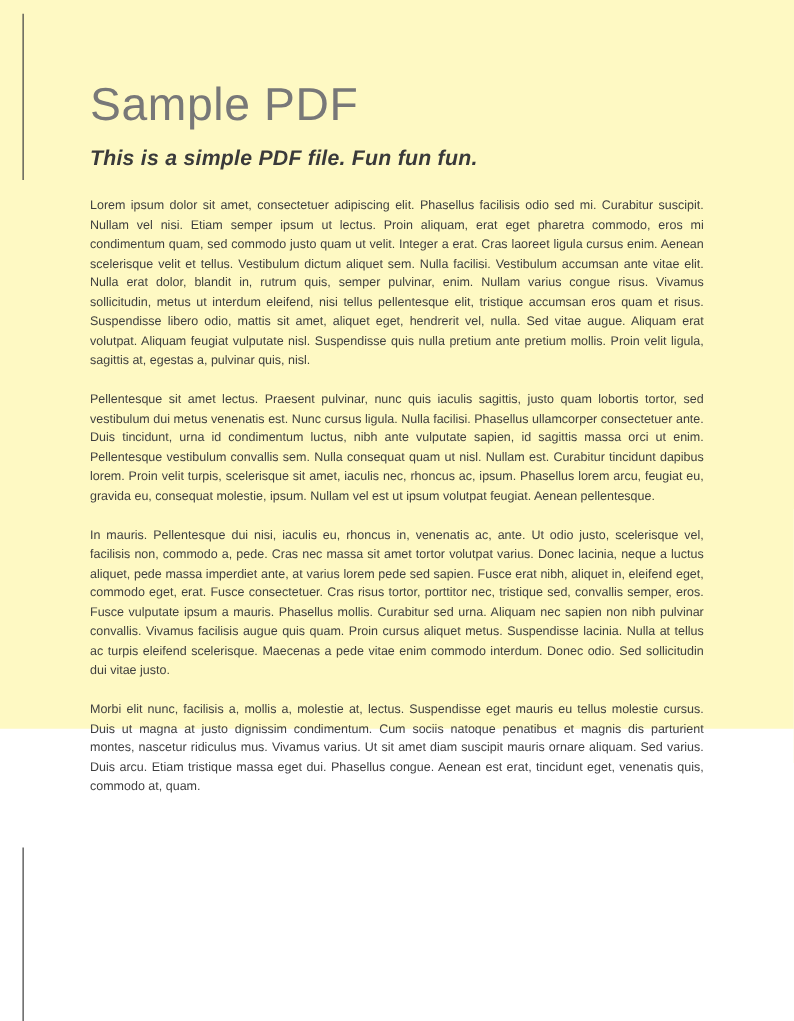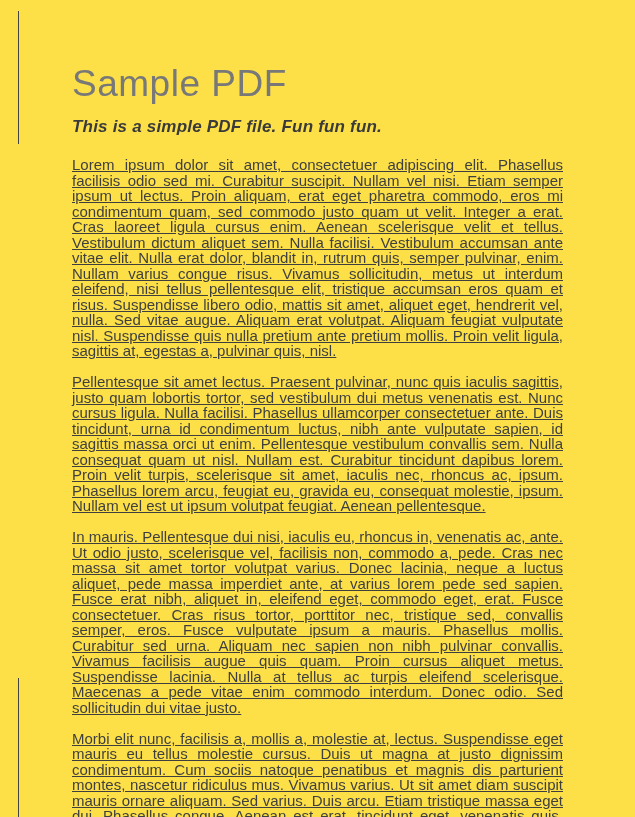--- a/index.html
+++ b/index.html
@@ -5,22 +5,22 @@
   * { margin: 0; padding: 0; box-sizing: border-box; }
   html, body { width: 635px; height: 817px; }
   body {
     background: #ffffff;
     font-family: "Liberation Sans", sans-serif;
     overflow: hidden;
   }
   .page {
     position: relative;
     width: 635px;
-    height: 817px;
-    background: #fde047;
+    height: 583px;
+    background: #fef9c3;
   }
   
   .edge-line {
     position: absolute;
     left: 18px;
     width: 1px;
     background: #454545;
   }
   .edge-line.top    { top: 11px;  height: 133px; }
   .edge-line.bottom { top: 678px; height: 139px; }
@@ -42,25 +42,24 @@
     margin-top: 12px;
     font-size: 17px;
     font-style: italic;
     font-weight: bold;
     color: #3a3a3a;
     letter-spacing: 0.2px;
     line-height: 21px;
   }
   .body-text p {
     margin-top: 15.5px;
-    font-size: 15px;
+    font-size: 10px;
     line-height: 15.5px;
     color: #3f3f3f;
     text-align: justify;
-    text-decoration: underline;
   }
   .body-text p:first-child { margin-top: 20px; }
 </style>
 </head>
 <body>
 
 <div class="page">
   <div class="edge-line top"></div>
   <div class="edge-line bottom"></div>
 

